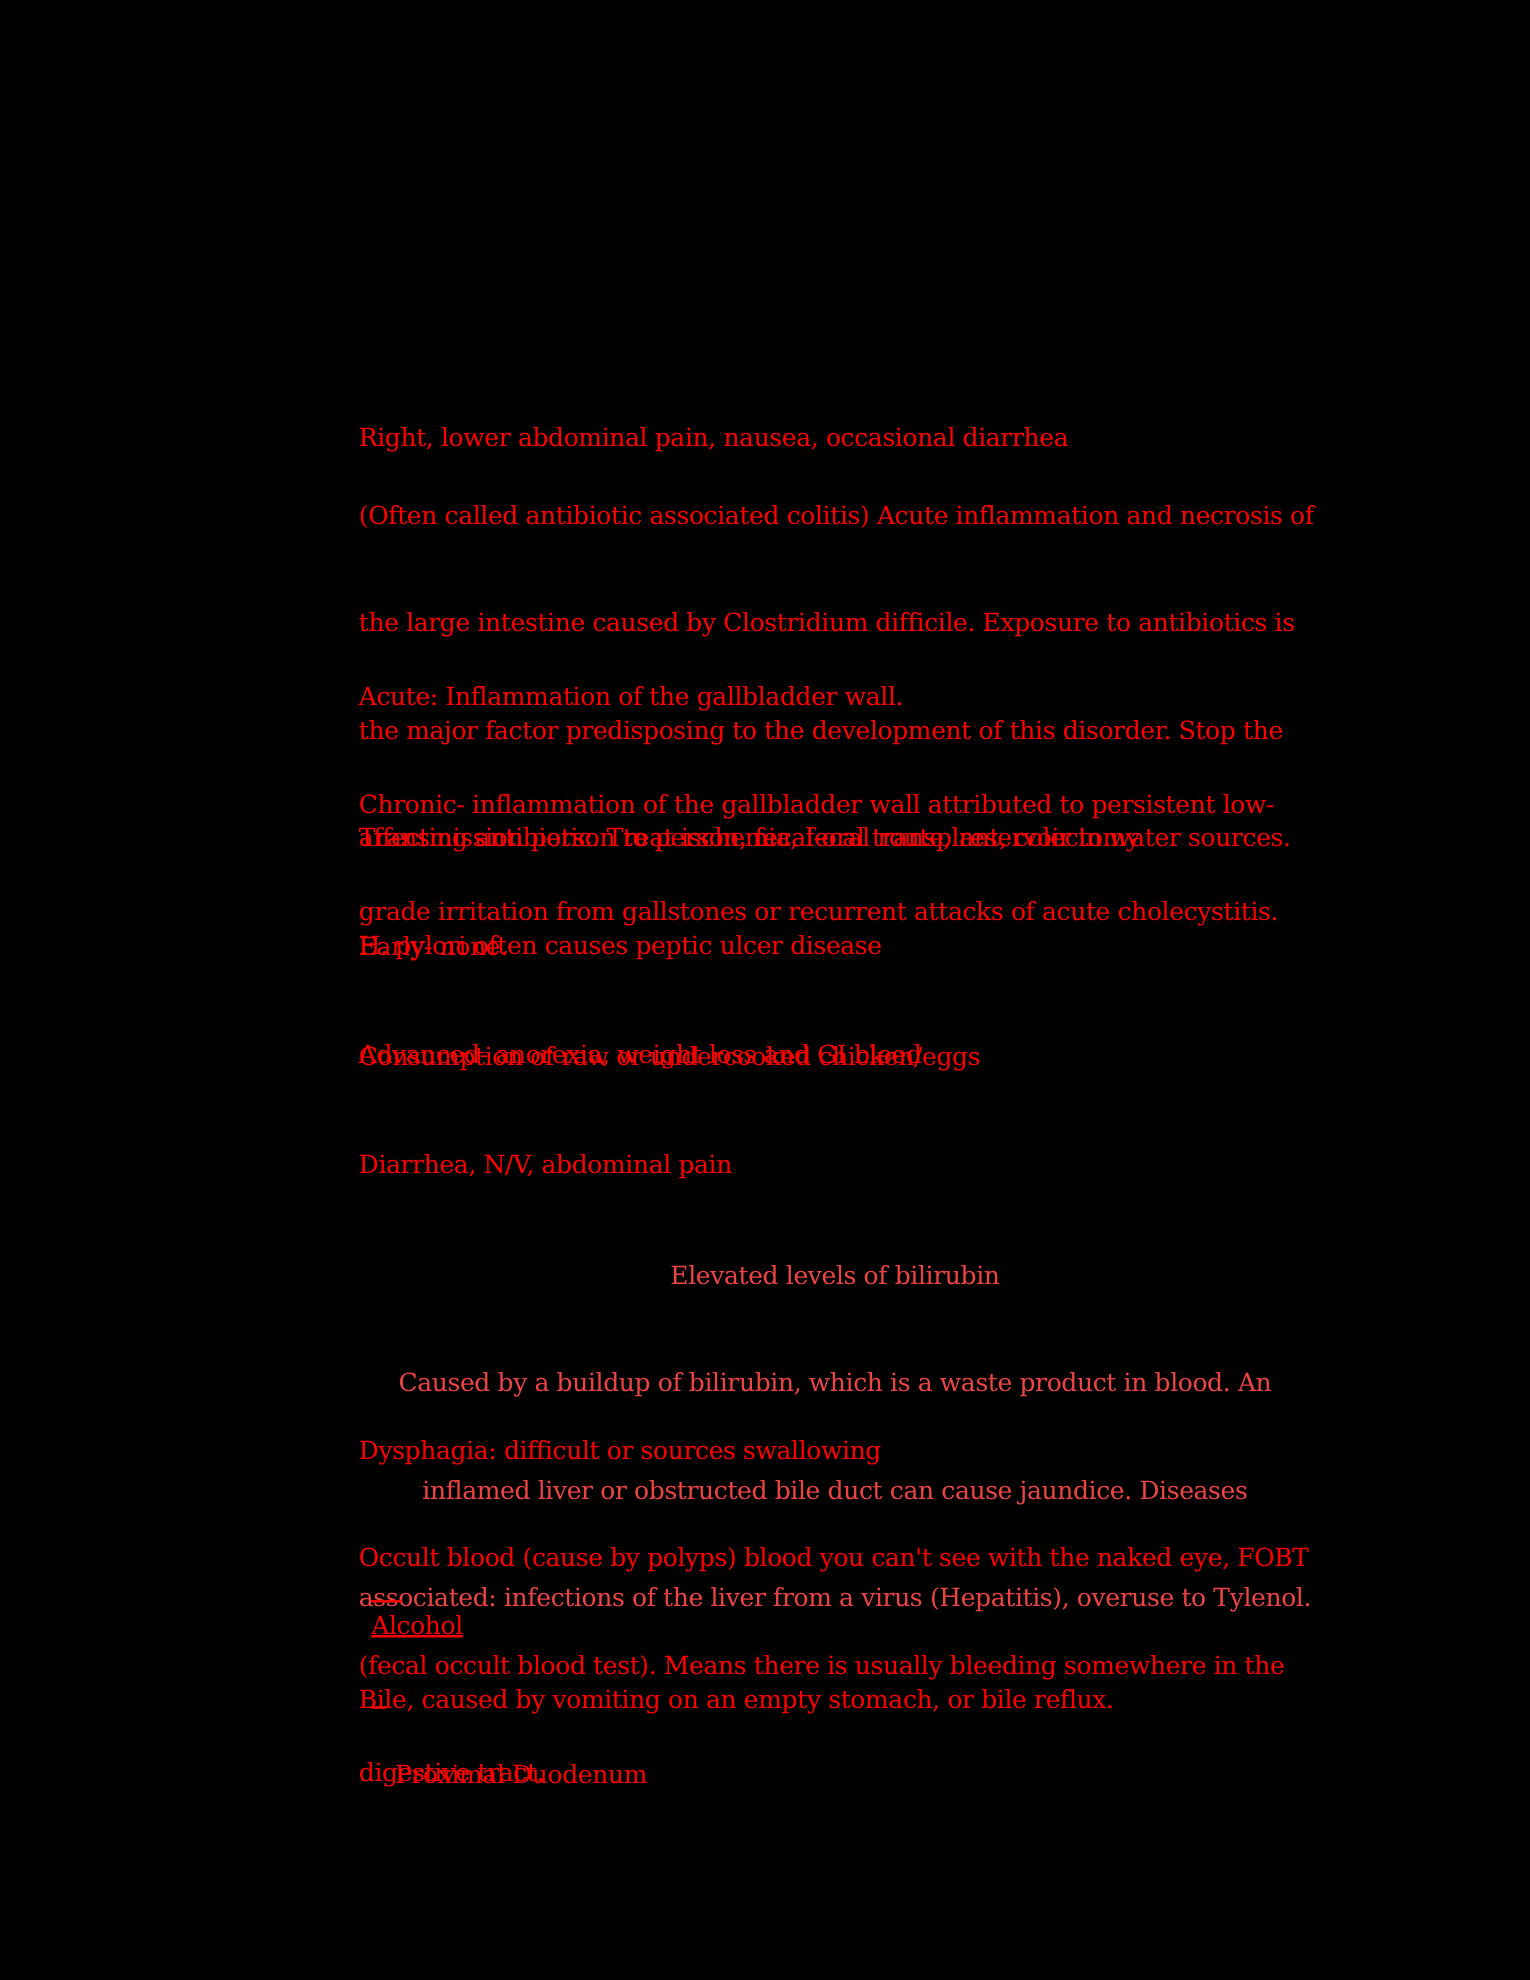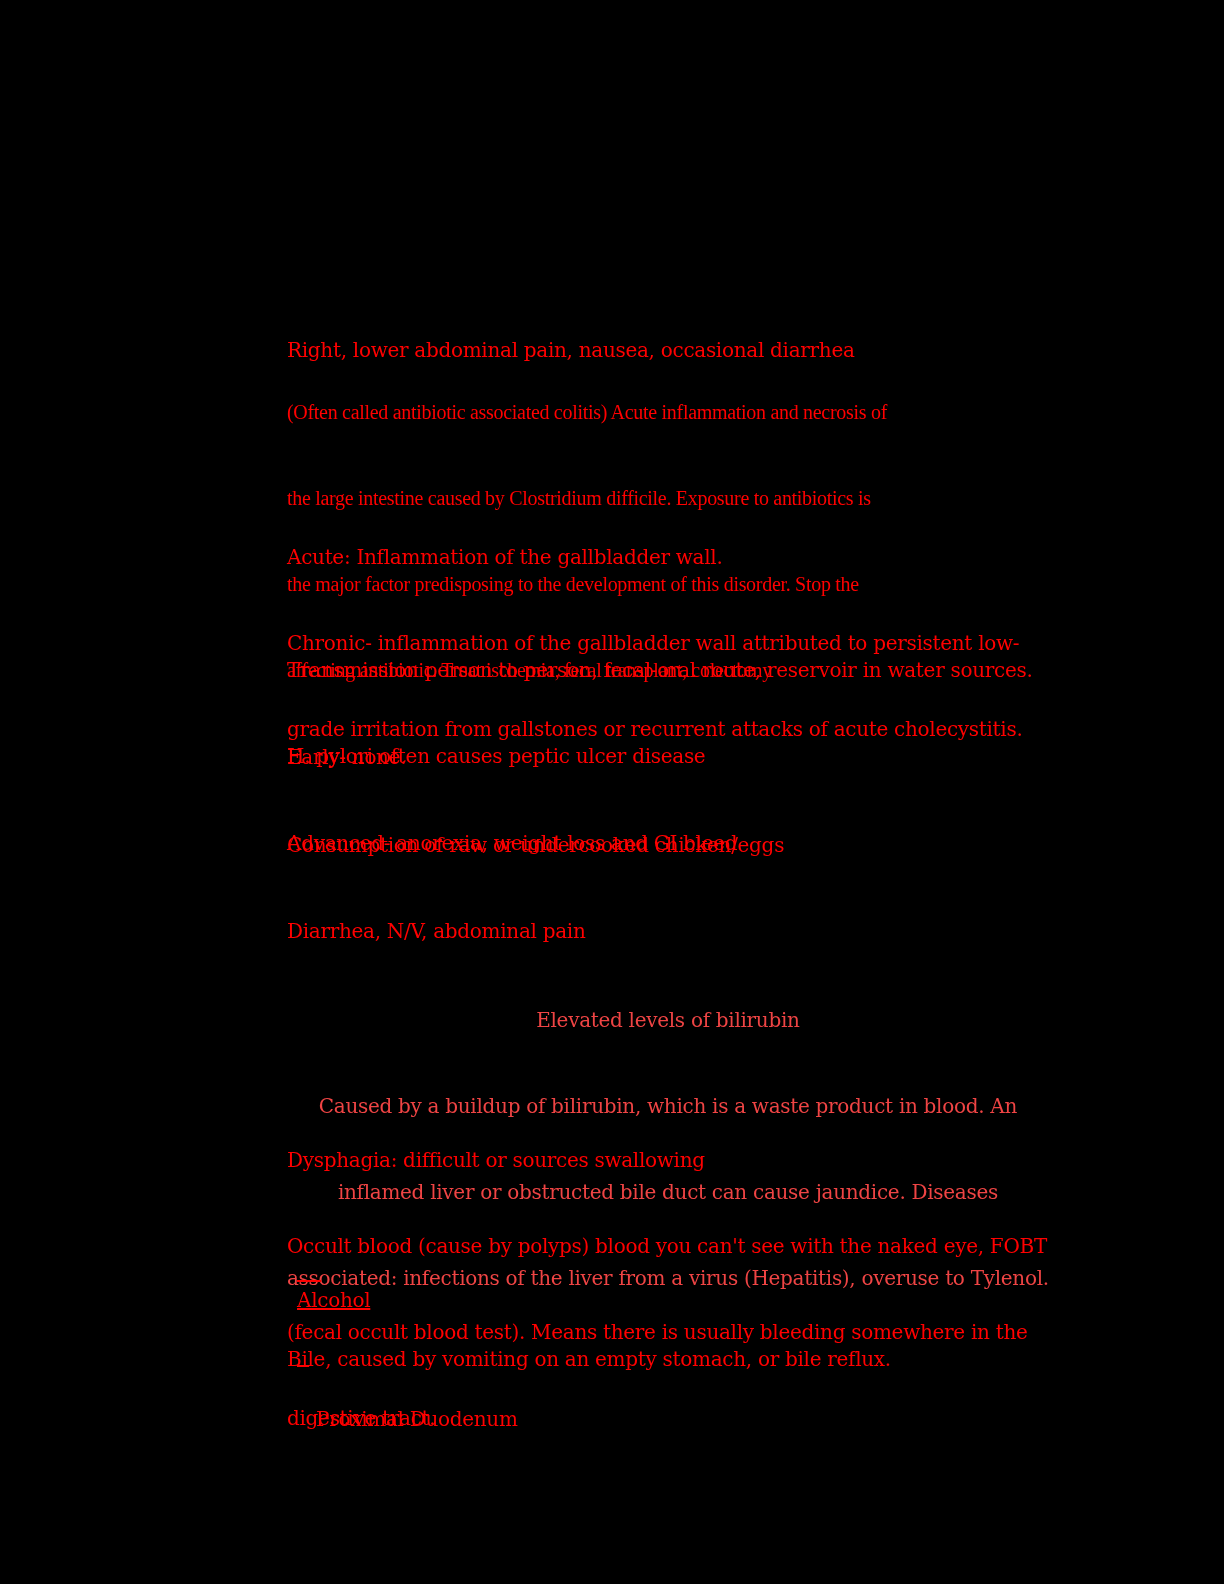--- a/index.html
+++ b/index.html
@@ -34,21 +34,21 @@
 </style>
 </head>
 <body>
 
 <div class="page" style="background: rgb(0, 0, 0);">
 
   <div class="answer-block" style="top: 279px; color: rgb(255, 0, 0);">
     <div class="text-line">Right, lower abdominal pain, nausea, occasional diarrhea</div>
   </div>
 
-  <div class="answer-block" style="top: 341px; color: rgb(255, 0, 0); font-family: Liberation Serif, serif;">
+  <div class="answer-block" style="top: 341px; color: rgb(255, 0, 0);">
     <div class="text-line">(Often called antibiotic associated colitis) Acute inflammation and necrosis of</div>
     <div class="text-line">the large intestine caused by Clostridium difficile. Exposure to antibiotics is</div>
     <div class="text-line">the major factor predisposing to the development of this disorder. Stop the</div>
     <div class="text-line">affecting antibiotic. Treat ischemia, fecal transplant, colectomy</div>
   </div>
 
   <div class="answer-block" style="top: 486px; color: rgb(255, 0, 0);">
     <div class="text-line">Acute: Inflammation of the gallbladder wall.</div>
     <div class="text-line">Chronic- inflammation of the gallbladder wall attributed to persistent low-</div>
     <div class="text-line">grade irritation from gallstones or recurrent attacks of acute cholecystitis.</div>

